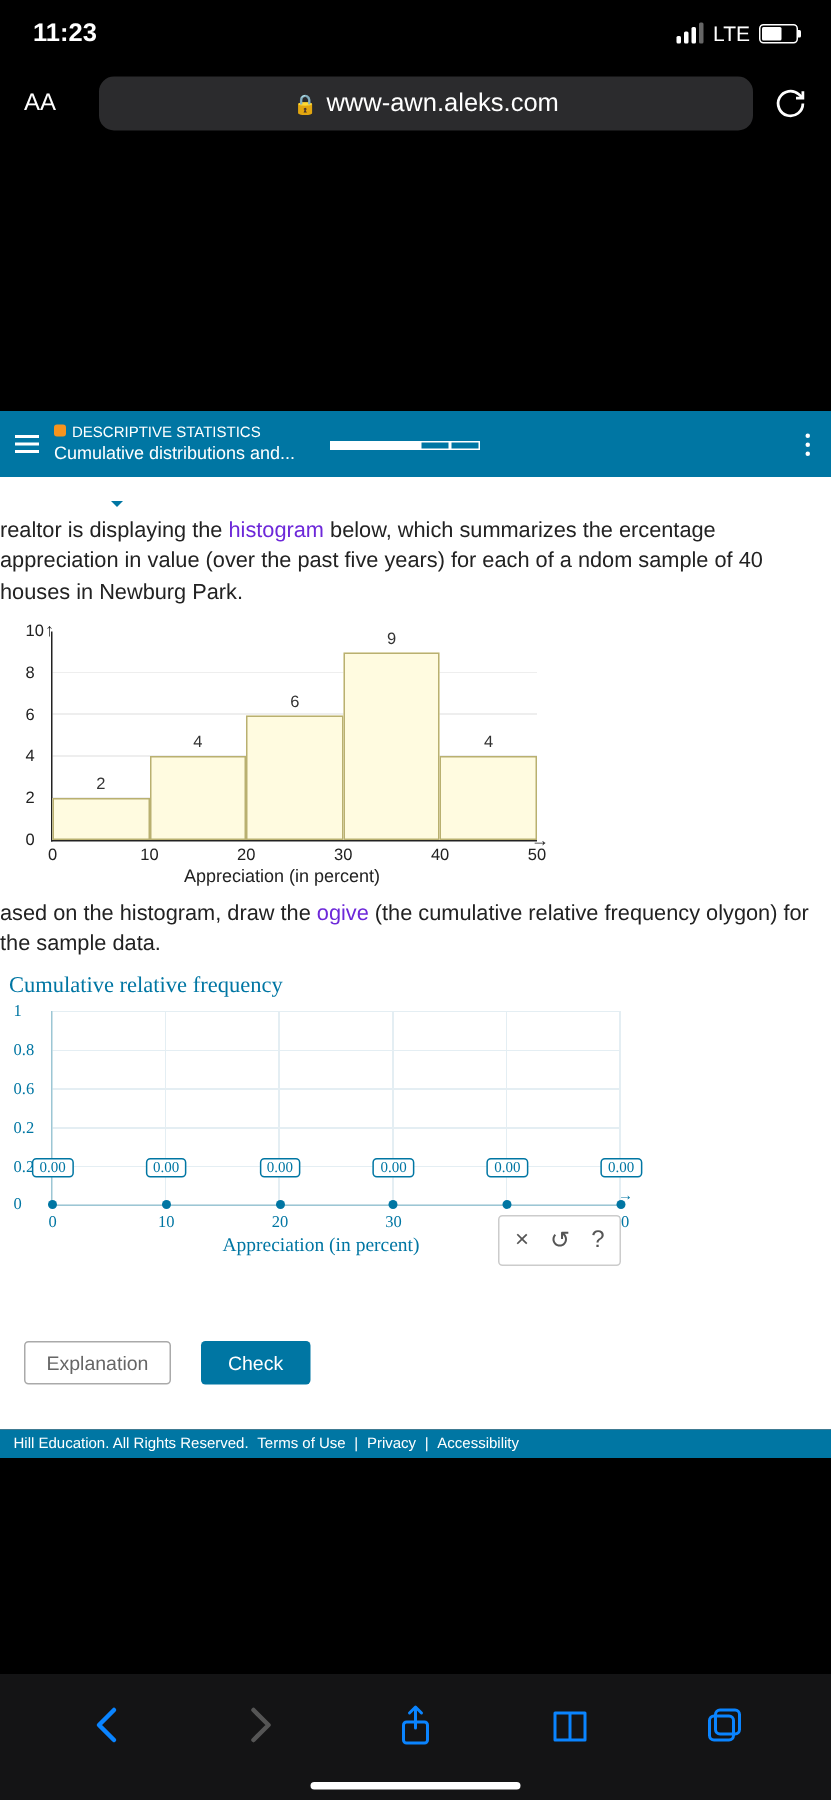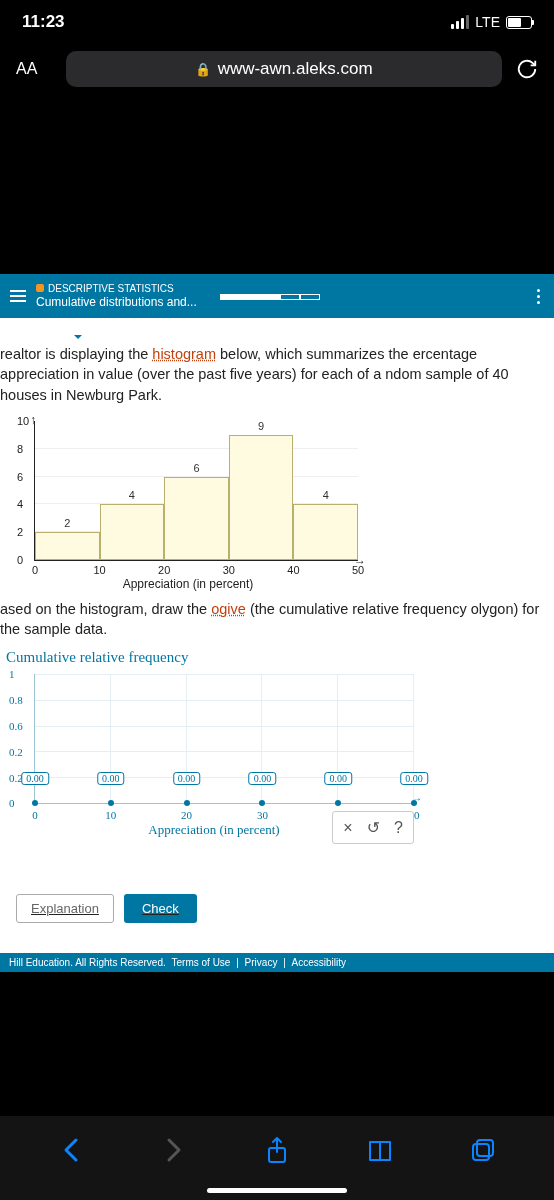--- a/index.html
+++ b/index.html
@@ -77,21 +77,21 @@
     border-radius:0 0 3px 3px;
   }
   .dropdown-tab::after{
     content:''; position:absolute; right:6px; top:7px;
     border:4px solid transparent; border-top-color:#0076a3;
   }
   .content-white {
     background:#fff; color:#222; padding:8px 6px 20px 0; font-size:14.5px;
   }
   .prose { line-height:1.4; margin-bottom:8px;}
-  .prose .link{ color:#c2410c; text-decoration:underline; text-decoration-style:dotted;}
+  .prose .link{ color:#6d28d9; text-decoration-style:dotted;}
   .histogram {
     width:360px; height:180px; background:#fff; margin:6px 0 6px 8px;
     position:relative;
   }
   .hist-plot{
     position:absolute; left:26px; top:8px; right:10px; bottom:32px;
     border-left:1px solid #222; border-bottom:1px solid #222;
     background:
      repeating-linear-gradient(to top, #eee 0 1px, transparent 1px calc(100%/5));
   }
@@ -130,21 +130,21 @@
     font-size:10px; padding:0 4px; border-radius:3px; font-family:"Times New Roman",serif;
   }
   .ogive-arrow{position:absolute; right:-8px; bottom:0; font-size:10px;color:#0076a3;}
   .tool-float{
     position:absolute; right:10px; bottom:-6px; background:#fff;
     border:1px solid #ccc; border-radius:3px; padding:6px 10px;
     display:flex; gap:14px; align-items:center; font-size:16px; color:#555;
   }
   .tool-float span{cursor:pointer;}
   
-  .btn-row{ display:flex; gap:10px; margin:56px 0 10px 16px;text-decoration:underline;}
+  .btn-row{ display:flex; gap:20px; margin:56px 0 10px 16px;}
   .btn-exp{
     background:#fff; color:#666; border:1px solid #aaa; border-radius:3px;
     padding:6px 14px; font-size:13px;
   }
   .btn-check{
     background:#0076a3; color:#fff; border:none; border-radius:3px;
     padding:6px 18px; font-size:13px;
   }
   .foot-teal{
     background:#0076a3; color:#fff; font-size:10px; padding:4px 9px;

